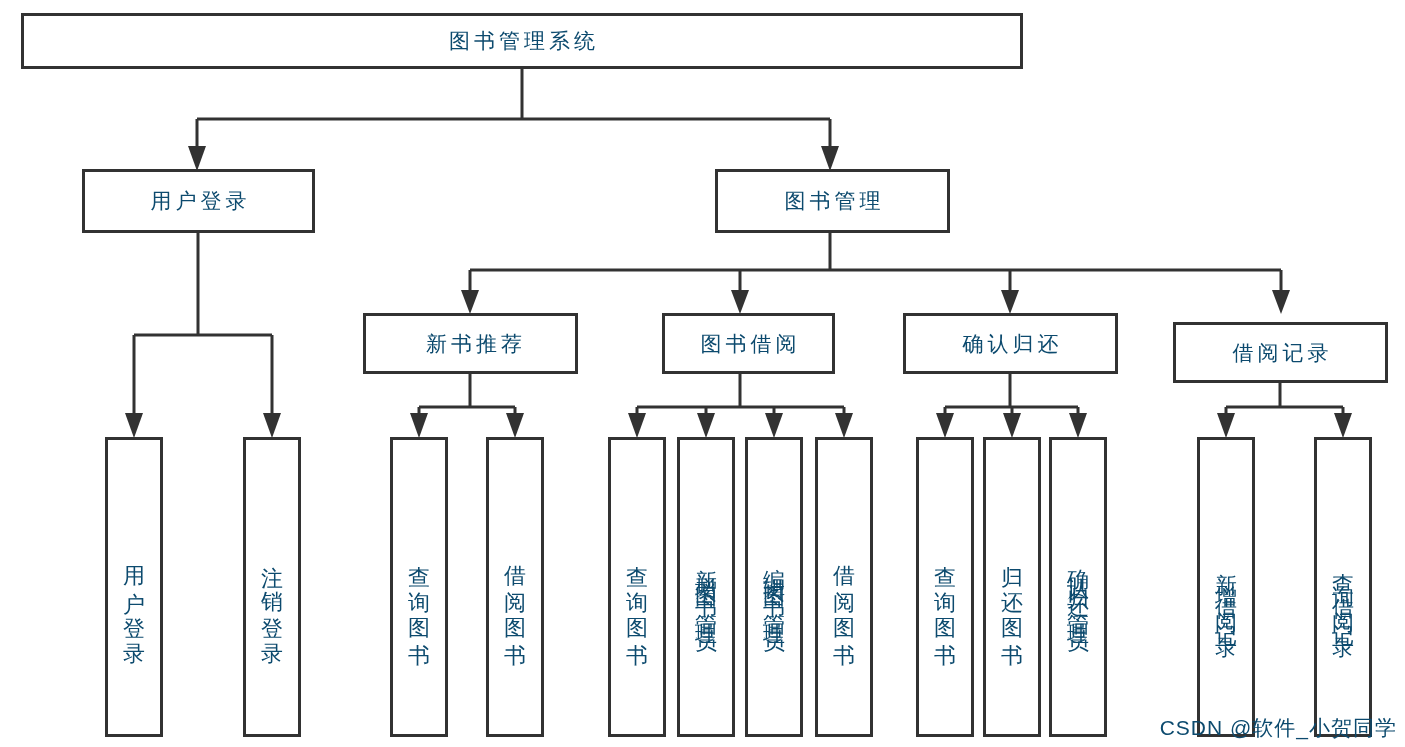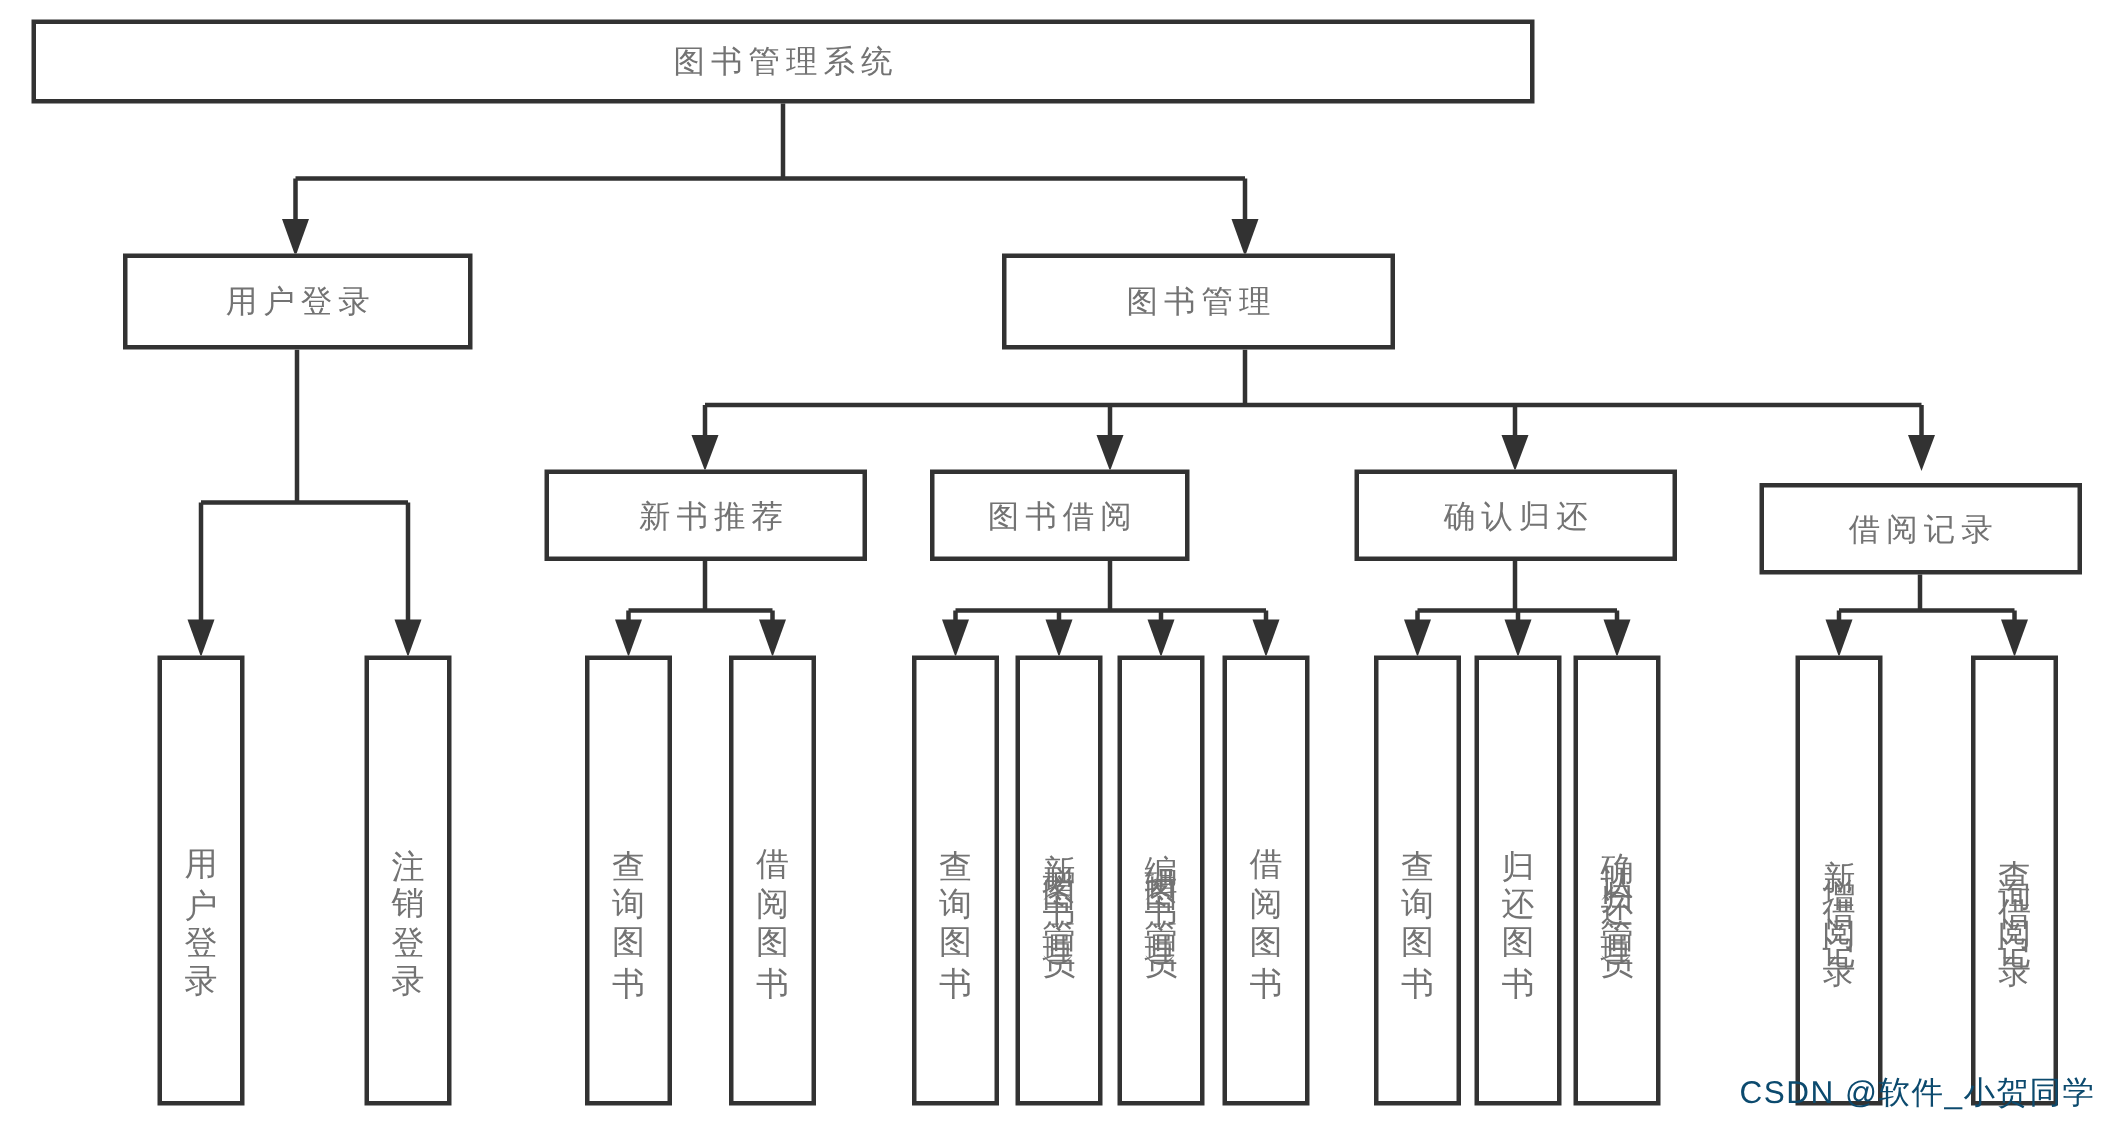--- a/index.html
+++ b/index.html
@@ -18,21 +18,21 @@
     z-index: 0;
   }
   .node {
     position: absolute;
     box-sizing: border-box;
     border: 3px solid #323232;
     background: #ffffff;
     display: flex;
     align-items: center;
     justify-content: center;
-    color: #737373;
+    color: #0c4a6e;
     z-index: 1;
   }
   .h-node {
     font-size: 21px;
     letter-spacing: 4px;
     padding-left: 4px; 
     white-space: nowrap;
   }
   .v-node {
     writing-mode: vertical-rl;
@@ -95,24 +95,24 @@
       <polygon points="1003,413 1021,413 1012,438"></polygon>
       <polygon points="1069,413 1087,413 1078,438"></polygon>
       <polygon points="1217,413 1235,413 1226,438"></polygon>
       <polygon points="1334,413 1352,413 1343,438"></polygon>
     </g>
   </svg>
 
   <div class="node h-node" style="left:21px; top:13px; width:1002px; height:56px;">图书管理系统</div>
 
   <div class="node h-node" style="left:82px; top:169px; width:233px; height:64px;">用户登录</div>
-  <div class="node h-node" style="left:668px; top:169px; width:262px; height:64px;text-align:right;">图书管理</div>
+  <div class="node h-node" style="left:715px; top:169px; width:235px; height:64px;text-align:right;">图书管理</div>
 
   <div class="node h-node" style="left:363px; top:313px; width:215px; height:61px;padding-left:11px;">新书推荐</div>
-  <div class="node h-node" style="left:620px; top:313px; width:173px; height:61px;">图书借阅</div>
+  <div class="node h-node" style="left:662px; top:313px; width:173px; height:61px;">图书借阅</div>
   <div class="node h-node" style="left:903px; top:313px; width:215px; height:61px;">确认归还</div>
   <div class="node h-node" style="left:1173px; top:322px; width:215px; height:61px;">借阅记录</div>
 
   <div class="node v-node ls4" style="left:105px; top:437px; width:58px; height:300px;">用户登录</div>
   <div class="node v-node ls4" style="left:243px; top:437px; width:58px; height:300px;">注销登录</div>
 
   <div class="node v-node ls4" style="left:390px; top:437px; width:58px; height:300px;">查询图书</div>
   <div class="node v-node ls4" style="left:486px; top:437px; width:58px; height:300px;">借阅图书</div>
 
   <div class="node v-node ls4" style="left:608px; top:437px; width:58px; height:300px;">查询图书</div>

